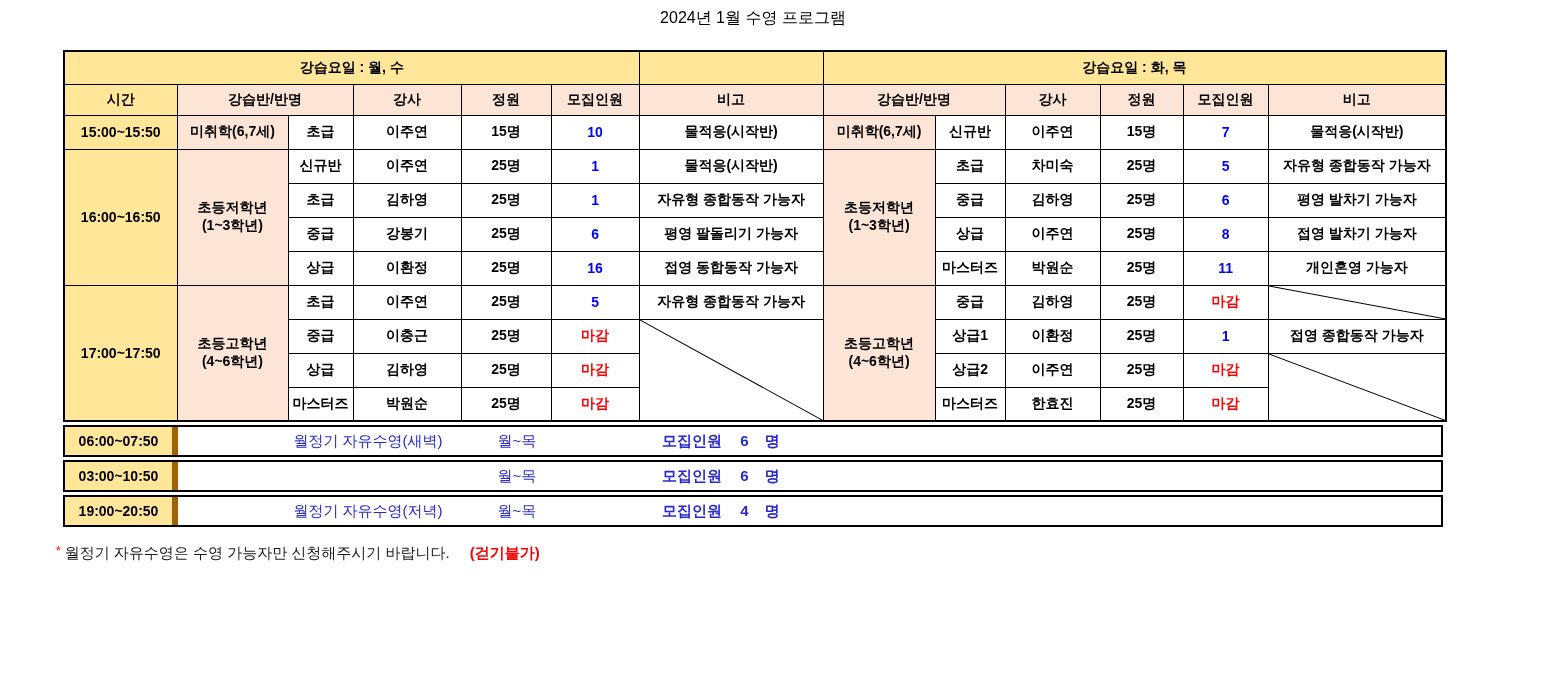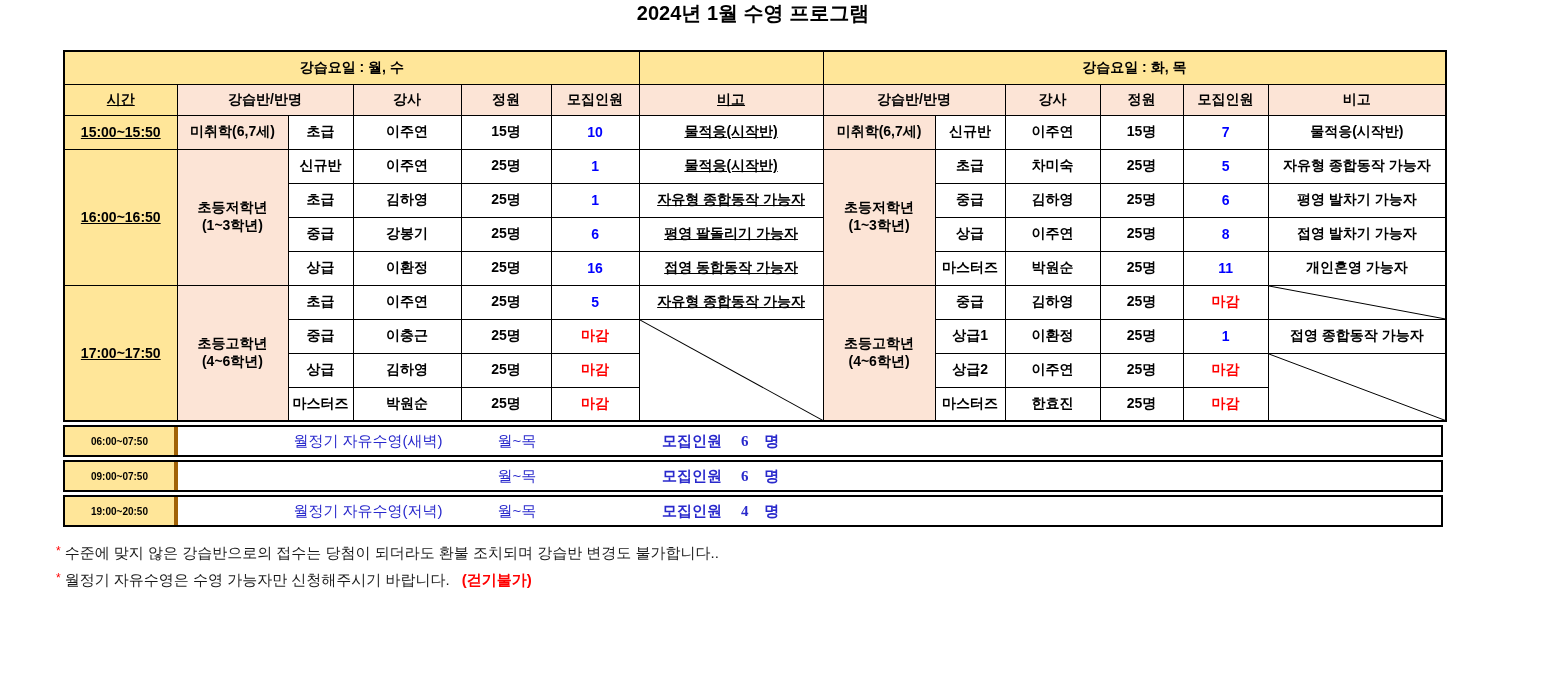--- a/index.html
+++ b/index.html
@@ -1,68 +1,68 @@
 <!DOCTYPE html>
 <html><head>
 <meta charset="utf-8">
 <style>
   html,body{margin:0;padding:0;}
   body{
     width:1552px;height:687px;background:#ffffff;overflow:hidden;position:relative;
     font-family:"Liberation Sans","DejaVu Sans",sans-serif;color:#000;
   }
   .page-title{
-    position:absolute;top:0;left:63px;width:1380px;text-align:center;
-    font-size:20px;font-weight:700;letter-spacing:0px;
+    position:absolute;top:8px;left:63px;width:1380px;text-align:center;
+    font-size:16px;font-weight:400;letter-spacing:0px;
   }
   .sheet{position:absolute;top:50px;left:63px;width:1380px;}
   table.sched{
     border-collapse:collapse;table-layout:fixed;width:1380px;
     border:2px solid #000;
   }
   table.sched td,table.sched th{
     border:1px solid #000;padding:0 2px;text-align:center;vertical-align:middle;
     font-size:14px;font-weight:700;overflow:hidden;white-space:nowrap;
   }
   tr.hdr{height:33px;}
   tr.colhdr{height:31px;}
   tr.data{height:34px;}
   .yellow{background:#FFE699;margin-top:20px;}
   .peach{background:#FCE4D6;}
   .hdr th{font-size:17px;}
   .bb2{border-bottom-width:2px;}
-  .br2{border-right-width:2px;text-decoration:underline;}
+  .br2{border-right-width:2px;}
   .bl2{border-left-width:2px;}
   .blue{color:#0000FF;}
   .red{color:#FF0000;}
   .grp-sub{font-weight:700;}
   .diag{position:relative;padding:0;}
   .diag svg{position:absolute;top:0;left:0;width:100%;height:100%;display:block;}
   .free-row{
     box-sizing:border-box;height:32px;margin-top:3px;border:2px solid #000;
     display:flex;align-items:stretch;background:#fff;
   }
   .free-time{
     box-sizing:border-box;width:113px;flex:0 0 113px;background:#FFE699;
-    border-right:4px solid #a16207;display:flex;align-items:center;justify-content:center;
-    font-size:10px;font-weight:700;
+    border-right:6px solid #a16207;display:flex;align-items:center;justify-content:center;
+    font-size:14px;font-weight:700;
   }
   .free-body{position:relative;flex:1;}
   .free-body span{
     position:absolute;top:0;height:32px;line-height:28px;text-align:center;
     color:#2929CC;font-size:15px;
   }
   .fs-name{left:60px;width:260px;}
   .fs-days{left:299px;width:80px;}
   .fs-label{left:454px;width:120px;font-weight:700;}
-  .fs-count{left:540px;width:90px;font-weight:700;letter-spacing:6px;font-family:Liberation Serif, serif;}
+  .fs-count{left:540px;width:90px;font-weight:700;letter-spacing:6px;}
   .footnotes{position:absolute;left:56px;top:540px;font-size:15px;line-height:26px;color:#1a1a1a;}
   .footnotes .ast{color:#FF0000;font-size:12px;position:relative;top:-3px;margin-right:4px;}
   .footnotes .indent{padding-left:15px;}
-  .footnotes .red-note{color:#FF0000;font-weight:700;margin-left:12px;}
+  .footnotes .red-note{color:#FF0000;font-weight:700;margin-left:20px;}
 </style>
 </head>
 <body>
 
 <div class="page-title">2024년 1월 수영 프로그램</div>
 
 <div class="sheet">
   <table class="sched">
     <colgroup>
       <col style="width:113px">
@@ -247,34 +247,33 @@
   <div class="free-row">
     <div class="free-time">06:00~07:50</div>
     <div class="free-body">
       <span class="fs-name">월정기 자유수영(새벽)</span>
       <span class="fs-days">월~목</span>
       <span class="fs-label">모집인원</span>
       <span class="fs-count">6 명</span>
     </div>
   </div>
   <div class="free-row">
-    <div class="free-time">09:00~07:50</div>
+    <div class="free-time">03:00~10:50</div>
     <div class="free-body">
       <span class="fs-days">월~목</span>
       <span class="fs-label">모집인원</span>
       <span class="fs-count">6 명</span>
     </div>
   </div>
   <div class="free-row">
     <div class="free-time">19:00~20:50</div>
     <div class="free-body">
       <span class="fs-name">월정기 자유수영(저녁)</span>
       <span class="fs-days">월~목</span>
       <span class="fs-label">모집인원</span>
       <span class="fs-count">4 명</span>
     </div>
   </div>
 </div>
 
 <div class="footnotes">
-  <div><span class="ast">*</span><span>수준에 맞지 않은 강습반으로의 접수는 당첨이 되더라도 환불 조치되며 강습반 변경도 불가합니다..</span></div>
   <div><span class="ast">*</span><span>월정기 자유수영은 수영 가능자만 신청해주시기 바랍니다.</span><span class="red-note">(걷기불가)</span></div>
 </div>
 
 </body></html>

